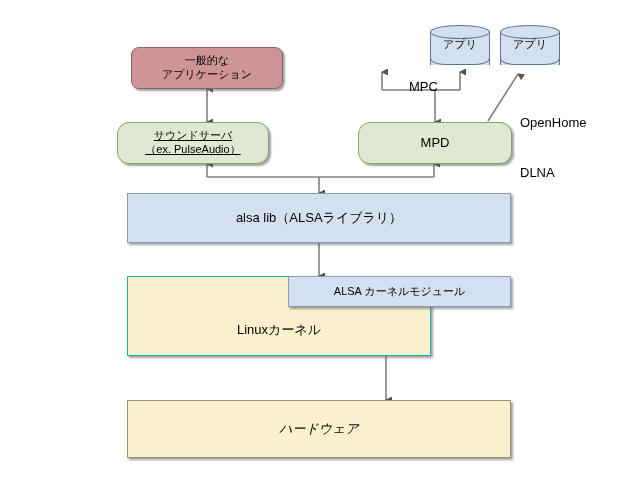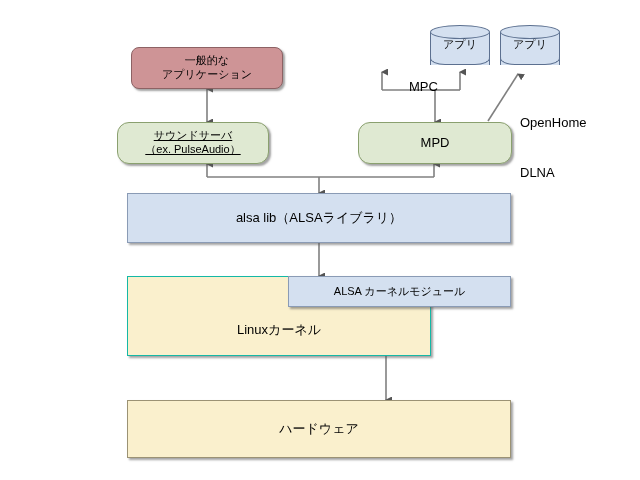--- a/index.html
+++ b/index.html
@@ -87,20 +87,21 @@
     left: 288px; top: 276px; width: 223px; height: 31px;
     background: #d4e0f0;
     border: 1px solid #8a9bb5;
     font-size: 11px;
   }
   .hw-box {
     left: 127px; top: 400px; width: 384px; height: 58px;
     background: #faf0cd;
     border: 1px solid #9b9274;
     font-size: 13px;
+    font-style: italic;
   }
 
   
   .cyl {
     position: absolute;
     width: 60px;
     height: 47px;
   }
   .cyl .body {
     position: absolute;

